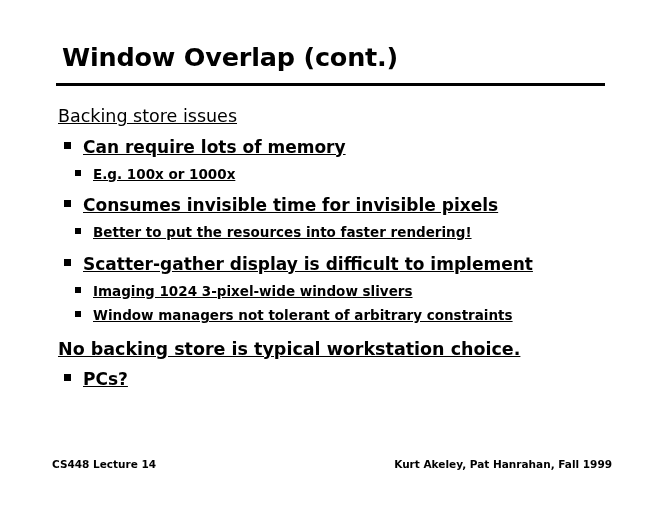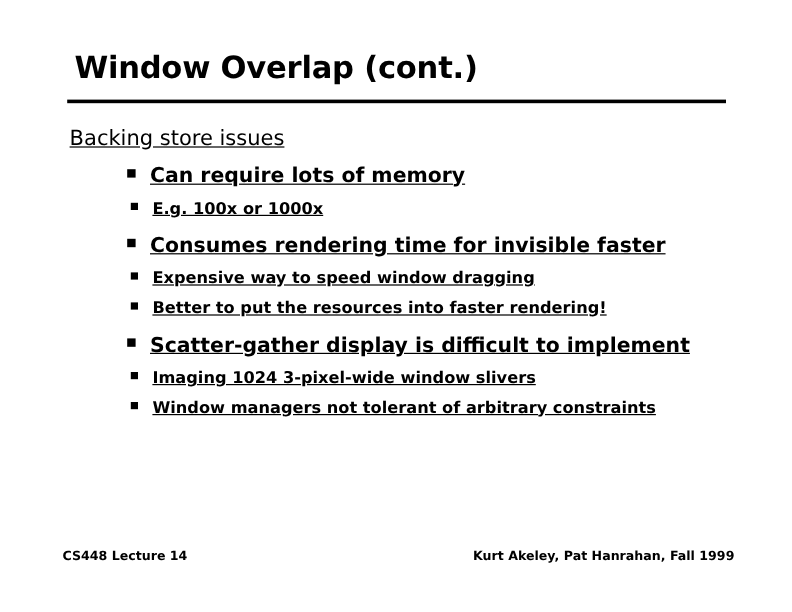--- a/index.html
+++ b/index.html
@@ -65,30 +65,30 @@
     font-weight: normal;
     line-height: 1.0;
     margin-bottom: 13px;
   }
   .lvl1.strong {
     font-weight: bold;
   }
 
   
   .lvl2 {
-    padding-left: 106px;
+    padding-left: 64px;
     font-size: 17px;
     font-weight: bold;
     line-height: 1.0;
     margin-bottom: 12px;
   }
 
   
   .lvl3 {
-    padding-left: 109px;
+    padding-left: 75px;
     font-size: 13.5px;
     font-weight: bold;
     line-height: 1.0;
     margin-bottom: 11px;
   }
 
   .bullet {
     display: inline-block;
     background: #000000;
     flex: 0 0 auto;
@@ -150,49 +150,52 @@
       <span class="text">Can require lots of memory</span>
     </div>
 
     <div class="line lvl3 gap-sm">
       <span class="bullet"></span>
       <span class="text">E.g. 100x or 1000x</span>
     </div>
 
     <div class="line lvl2">
       <span class="bullet"></span>
-      <span class="text">Consumes rendering time for invisible faster</span>
+      <span class="text">Consumes invisible time for invisible pixels</span>
+    </div>
+
+
+    <div class="line lvl3 gap-sm">
+      <span class="bullet"></span>
+      <span class="text">Better to put the resources into faster rendering!</span>
+    </div>
+
+    <div class="line lvl2">
+      <span class="bullet"></span>
+      <span class="text">Scatter-gather display is difficult to implement</span>
     </div>
 
     <div class="line lvl3">
       <span class="bullet"></span>
-      <span class="text">Expensive way to speed window dragging</span>
-    </div>
-
-    <div class="line lvl3 gap-sm">
-      <span class="bullet"></span>
-      <span class="text">Better to put the resources into faster rendering!</span>
-    </div>
-
-    <div class="line lvl2">
-      <span class="bullet"></span>
-      <span class="text">Scatter-gather display is difficult to implement</span>
-    </div>
-
-    <div class="line lvl3">
-      <span class="bullet"></span>
       <span class="text">Imaging 1024 3-pixel-wide window slivers</span>
     </div>
 
     <div class="line lvl3 gap-md">
       <span class="bullet"></span>
       <span class="text">Window managers not tolerant of arbitrary constraints</span>
     </div>
 
-
+    <div class="line lvl1 strong">
+      <span class="text">No backing store is typical workstation choice.</span>
+    </div>
+
+    <div class="line lvl2">
+      <span class="bullet"></span>
+      <span class="text">PCs?</span>
+    </div>
 
   </div>
 
   <div class="footer">
     <span>CS448 Lecture 14</span>
     <span>Kurt Akeley, Pat Hanrahan, Fall 1999</span>
   </div>
 
 </div>
 

